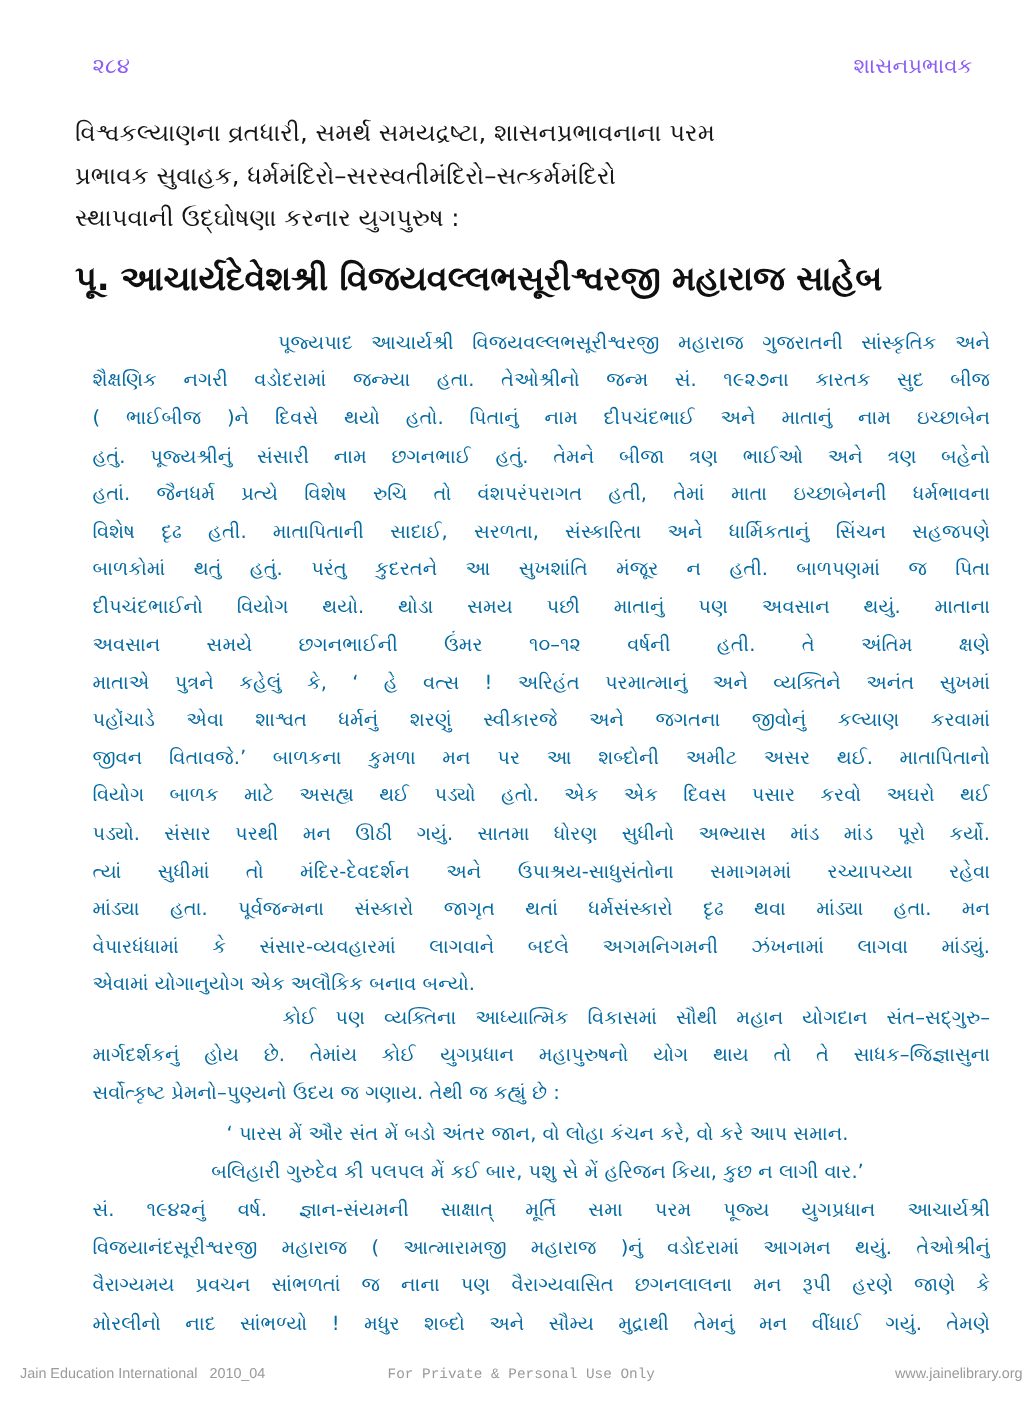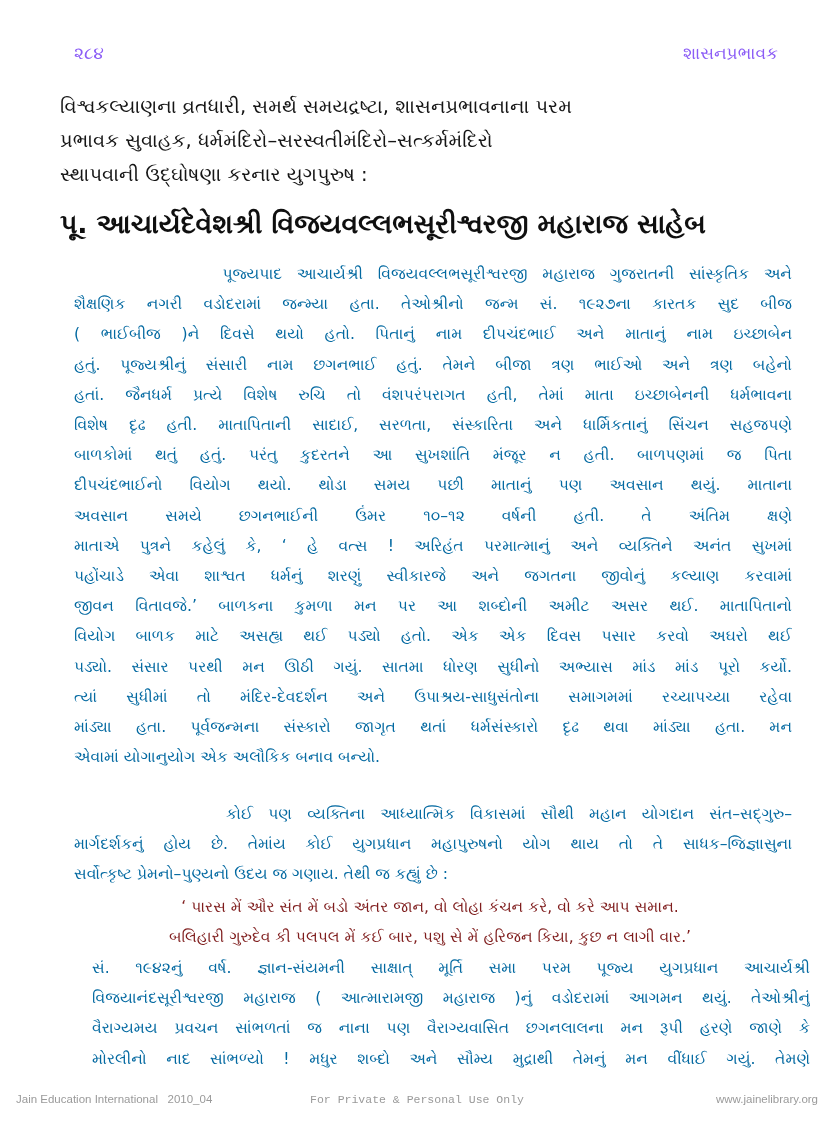--- a/index.html
+++ b/index.html
@@ -79,24 +79,24 @@
     .para1 { top: 259px; }
     .para2 { top: 799px; }
     .quote {
       position: absolute;
       top: 892px;
       left: 60px;
       width: 740px;
       text-align: center;
       font-size: 15.6px;
       line-height: 30.2px;
-      color: #7f1d1d;
+      color: #0369a1;
     }
     .quote .ln { display: block; white-space: nowrap; }
-    .para3 { top: 953px; margin-left: 18px; }
+    .para3 { top: 953px; }
     .footer {
       position: absolute;
       top: 1089px;
       left: 16px;
       right: 10px;
       height: 20px;
       display: flex;
       justify-content: space-between;
       align-items: center;
       font-family: "Liberation Sans", sans-serif;
@@ -135,20 +135,21 @@
     <span class="ln">બાળકોમાં થતું હતું. પરંતુ કુદરતને આ સુખશાંતિ મંજૂર ન હતી. બાળપણમાં જ પિતા</span>
     <span class="ln">દીપચંદભાઈનો વિયોગ થયો. થોડા સમય પછી માતાનું પણ અવસાન થયું. માતાના</span>
     <span class="ln">અવસાન સમયે છગનભાઈની ઉંમર ૧૦–૧૨ વર્ષની હતી. તે અંતિમ ક્ષણે</span>
     <span class="ln">માતાએ પુત્રને કહેલું કે, ‘ હે વત્સ ! અરિહંત પરમાત્માનું અને વ્યક્તિને અનંત સુખમાં</span>
     <span class="ln">પહોંચાડે એવા શાશ્વત ધર્મનું શરણું સ્વીકારજે અને જગતના જીવોનું કલ્યાણ કરવામાં</span>
     <span class="ln">જીવન વિતાવજે.’ બાળકના કુમળા મન પર આ શબ્દોની અમીટ અસર થઈ. માતાપિતાનો</span>
     <span class="ln">વિયોગ બાળક માટે અસહ્ય થઈ પડ્યો હતો. એક એક દિવસ પસાર કરવો અઘરો થઈ</span>
     <span class="ln">પડ્યો. સંસાર પરથી મન ઊઠી ગયું. સાતમા ધોરણ સુધીનો અભ્યાસ માંડ માંડ પૂરો કર્યો.</span>
     <span class="ln">ત્યાં સુધીમાં તો મંદિર-દેવદર્શન અને ઉપાશ્રય-સાધુસંતોના સમાગમમાં રચ્યાપચ્યા રહેવા</span>
     <span class="ln">માંડ્યા હતા. પૂર્વજન્મના સંસ્કારો જાગૃત થતાં ધર્મસંસ્કારો દૃઢ થવા માંડ્યા હતા. મન</span>
+    <span class="ln">વેપારધંધામાં કે સંસાર-વ્યવહારમાં લાગવાને બદલે અગમનિગમની ઝંખનામાં લાગવા માંડ્યું.</span>
     <span class="ln last">એવામાં યોગાનુયોગ એક અલૌકિક બનાવ બન્યો.</span>
   </div>
 
   <div class="body-text para2">
     <span class="ln" style="white-space:pre;">          કોઈ પણ વ્યક્તિના આધ્યાત્મિક વિકાસમાં સૌથી મહાન યોગદાન સંત–સદ્‌ગુરુ–</span>
     <span class="ln">માર્ગદર્શકનું હોય છે. તેમાંય કોઈ યુગપ્રધાન મહાપુરુષનો યોગ થાય તો તે સાધક–જિજ્ઞાસુના</span>
     <span class="ln last">સર્વોત્કૃષ્ટ પ્રેમનો–પુણ્યનો ઉદય જ ગણાય. તેથી જ કહ્યું છે :</span>
   </div>
 
   <div class="quote">

